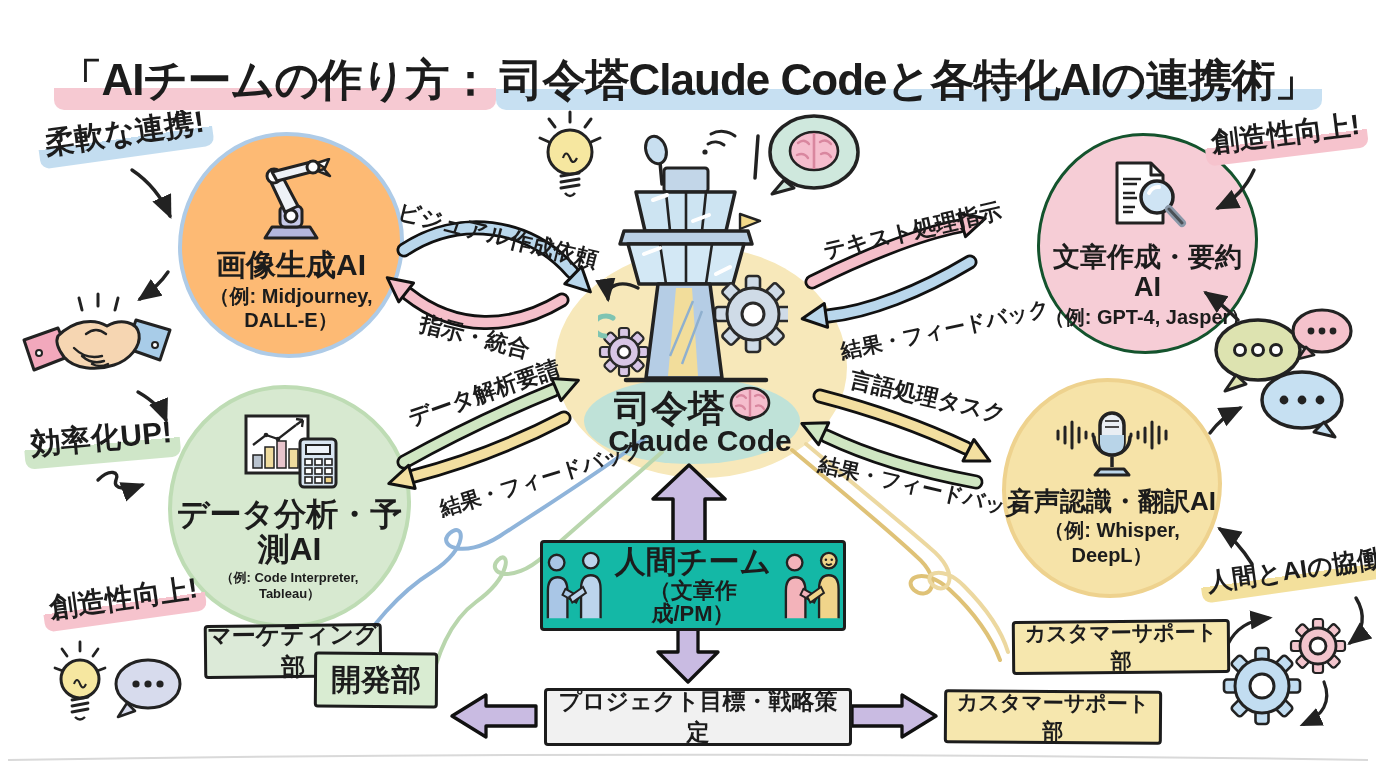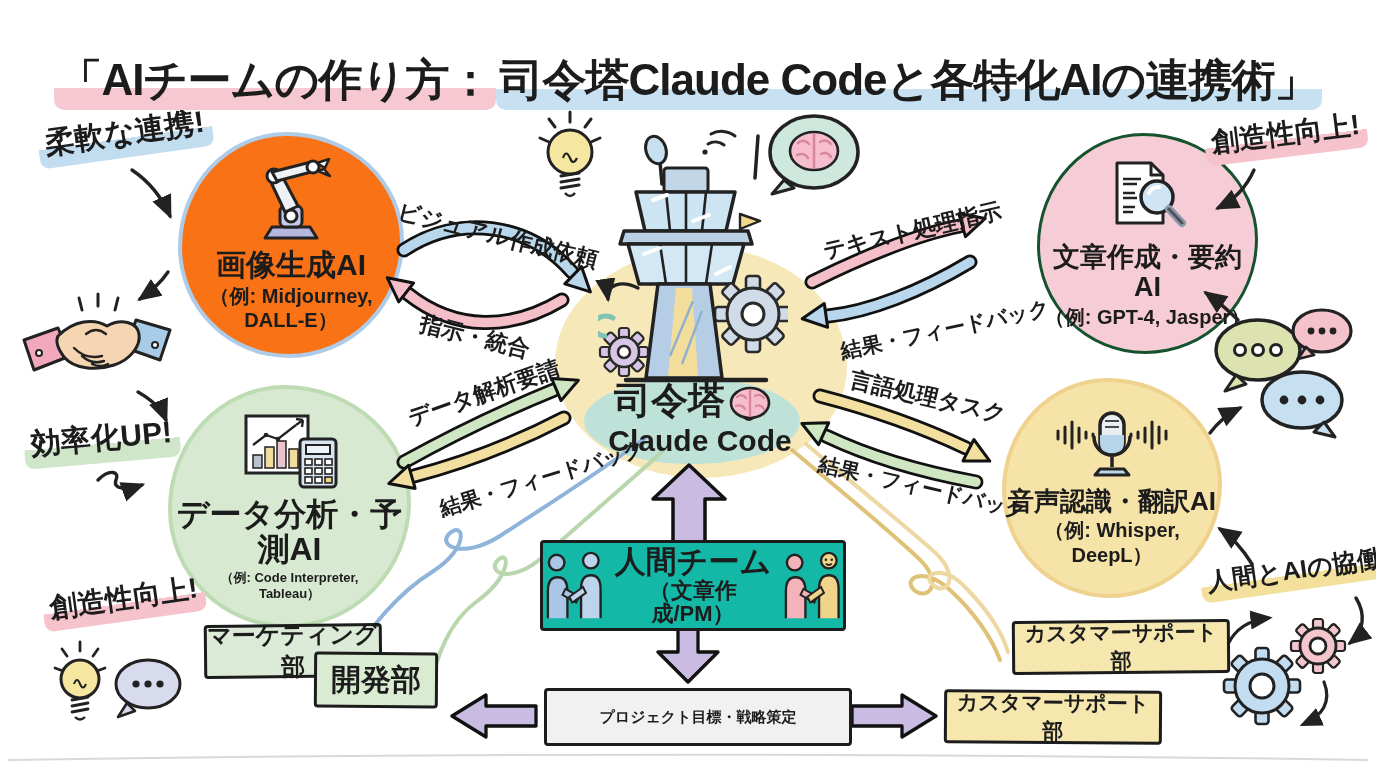--- a/index.html
+++ b/index.html
@@ -45,21 +45,21 @@
     <path d="M662,452 C622,488 582,522 544,556 C510,586 486,572 498,560 C510,549 512,576 476,602 C450,621 436,656 430,690" fill="none" stroke="#b9d6ad" stroke-width="4" stroke-linecap="round"></path>
     <path d="M792,450 C842,492 884,526 916,556 C946,582 928,602 914,590 C902,578 924,566 950,590 C974,612 992,638 1000,660" fill="none" stroke="#dfc277" stroke-width="4" stroke-linecap="round"></path>
     <path d="M806,444 C856,486 898,520 930,548 C962,574 948,596 934,586 C920,576 940,562 964,586 C986,608 1002,632 1008,652" fill="none" stroke="#ecd8a0" stroke-width="4" stroke-linecap="round"></path>
     <path d="M8,760 C460,753 920,753 1368,760" fill="none" stroke="#d9d9d9" stroke-width="2"></path>
   </svg>
 
   <h1 class="title">
     <span class="hl hl-pink-bar">「AIチームの作り方：</span><span class="hl hl-blue-bar">司令塔Claude Codeと各特化AIの連携術」</span>
   </h1>
 
-  <div class="circle" style="left:178px;top:132px;width:218px;height:218px;background:#f97316;border:4px solid #aecbe7;">
+  <div class="circle" style="left:178px;top:132px;width:218px;height:218px;background:#fdba74;border:4px solid #aecbe7;">
     <svg width="92" height="84" viewBox="0 0 92 84">
       <polygon points="20,80 72,80 65,69 27,69" fill="#b4b7dd" stroke="#222" stroke-width="3" stroke-linejoin="round"></polygon>
       <rect x="35" y="48" width="22" height="21" rx="5" fill="#c6c9e8" stroke="#222" stroke-width="3"></rect>
       <circle cx="46" cy="58" r="6" fill="#fff" stroke="#222" stroke-width="3"></circle>
       <polygon points="40,54 53,48 35,14 24,20" fill="#eef2f7" stroke="#222" stroke-width="3" stroke-linejoin="round"></polygon>
       <circle cx="29" cy="18" r="7" fill="#fff" stroke="#222" stroke-width="3"></circle>
       <polygon points="27,14 32,23 70,13 66,4" fill="#eef2f7" stroke="#222" stroke-width="3" stroke-linejoin="round"></polygon>
       <circle cx="68" cy="9" r="6" fill="#fff" stroke="#222" stroke-width="3"></circle>
       <path d="M72,5 L84,1 L80,10 Z" fill="#fff" stroke="#222" stroke-width="2.5" stroke-linejoin="round"></path>
       <path d="M73,13 L85,18 L79,11 Z" fill="#fff" stroke="#222" stroke-width="2.5" stroke-linejoin="round"></path>
@@ -185,21 +185,21 @@
         <circle r="6" fill="#fff" stroke="#2a2a2a" stroke-width="2.6"></circle>
       </g>
       <polygon points="60,158 112,158 124,252 48,252" fill="#b5cde5" stroke="#222" stroke-width="3.5" stroke-linejoin="round"></polygon>
       <polygon points="78,162 94,162 100,250 70,250" fill="#f2dd9b"></polygon>
       <path d="M95,175 L72,230 M104,185 L84,238" stroke="#8fb0cf" stroke-width="2.4"></path>
       <path d="M7,210 a12,10 0 1 1 8,-18" fill="none" stroke="#7fc4b2" stroke-width="5" stroke-linecap="round"></path>
       <line x1="28" y1="254" x2="168" y2="254" stroke="#222" stroke-width="4.5" stroke-linecap="round"></line>
     </svg>
   </div>
 
-  <div class="tower-label" style="left:614px;top:376px;font-size:37px;">司令塔</div>
+  <div class="tower-label" style="left:614px;top:384px;font-size:37px;">司令塔</div>
   <svg class="abs" style="left:728px;top:384px;z-index:3;" width="46" height="40" viewBox="0 0 46 40">
     <ellipse cx="22" cy="19" rx="19" ry="15" fill="#f5bdcd" stroke="#222" stroke-width="2.6"></ellipse>
     <line x1="22" y1="5" x2="22" y2="33" stroke="#d9879f" stroke-width="2.4"></line>
     <path d="M9,13 q5,-4 9,1 M8,22 q6,-2 9,3 M27,12 q5,-3 9,2 M28,22 q5,-2 8,3" fill="none" stroke="#d9879f" stroke-width="2.2" stroke-linecap="round"></path>
     <path d="M16,33 q4,5 9,1" fill="none" stroke="#222" stroke-width="2.4" stroke-linecap="round"></path>
   </svg>
   <div class="tower-label" style="left:596px;top:424px;width:208px;text-align:center;font-size:30px;">Claude Code</div>
 
   <svg class="decor" style="left:532px;top:108px;" width="76" height="108" viewBox="0 0 76 108">
     <g stroke="#222" stroke-width="3" stroke-linecap="round">
@@ -432,21 +432,21 @@
       <polygon points="41,36 27,46 30,52 44,42" fill="#f0d48a" stroke="#222" stroke-width="2"></polygon>
     </svg>
   </div>
 
   <div class="box" style="left:204px;top:624px;width:172px;height:48px;background:#dcead8;font-size:24px;transform:rotate(-0.6deg);">
       <span>マーケティング部</span>
     </div>
   <div class="box" style="left:314px;top:652px;width:118px;height:50px;background:#d9ecd2;font-size:30px;transform:rotate(0.4deg);">
       <span>開発部</span>
     </div>
-  <div class="box" style="left:544px;top:688px;width:302px;height:52px;background:#f1f1f1;font-size:15px;">
+  <div class="box" style="left:544px;top:688px;width:302px;height:52px;background:#f1f1f1;font-size:23px;">
       <span>プロジェクト目標・戦略策定</span>
     </div>
   <div class="box" style="left:1012px;top:620px;width:212px;height:48px;background:#f6e7ae;font-size:21px;transform:rotate(-0.5deg);">
       <span>カスタマーサポート部</span>
     </div>
   <div class="box" style="left:944px;top:690px;width:212px;height:48px;background:#f6e7ae;font-size:21px;transform:rotate(0.4deg);">
       <span>カスタマーサポート部</span>
     </div>
 
 </div>

